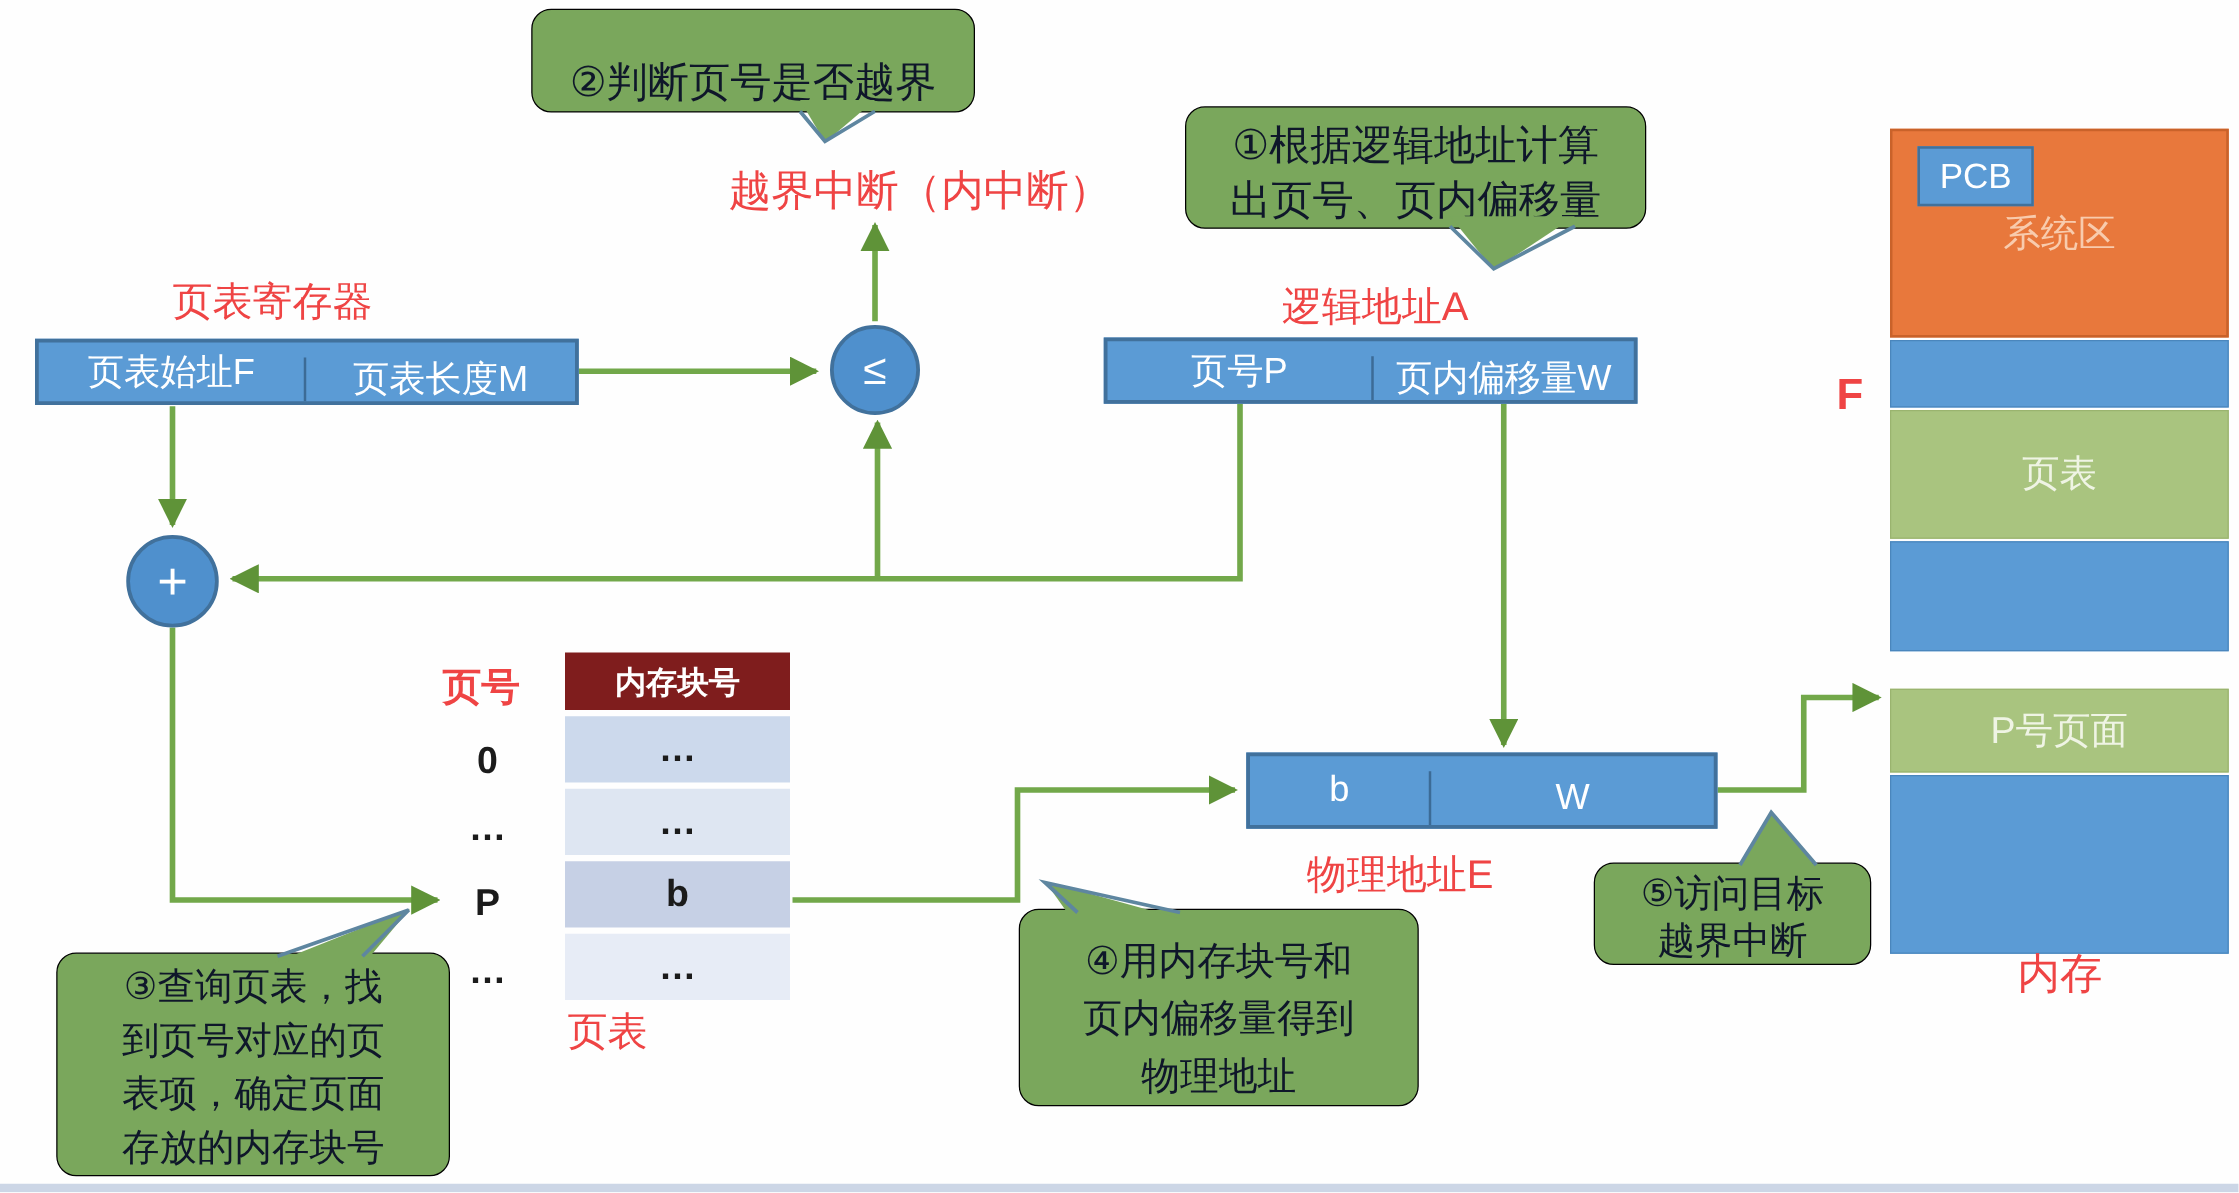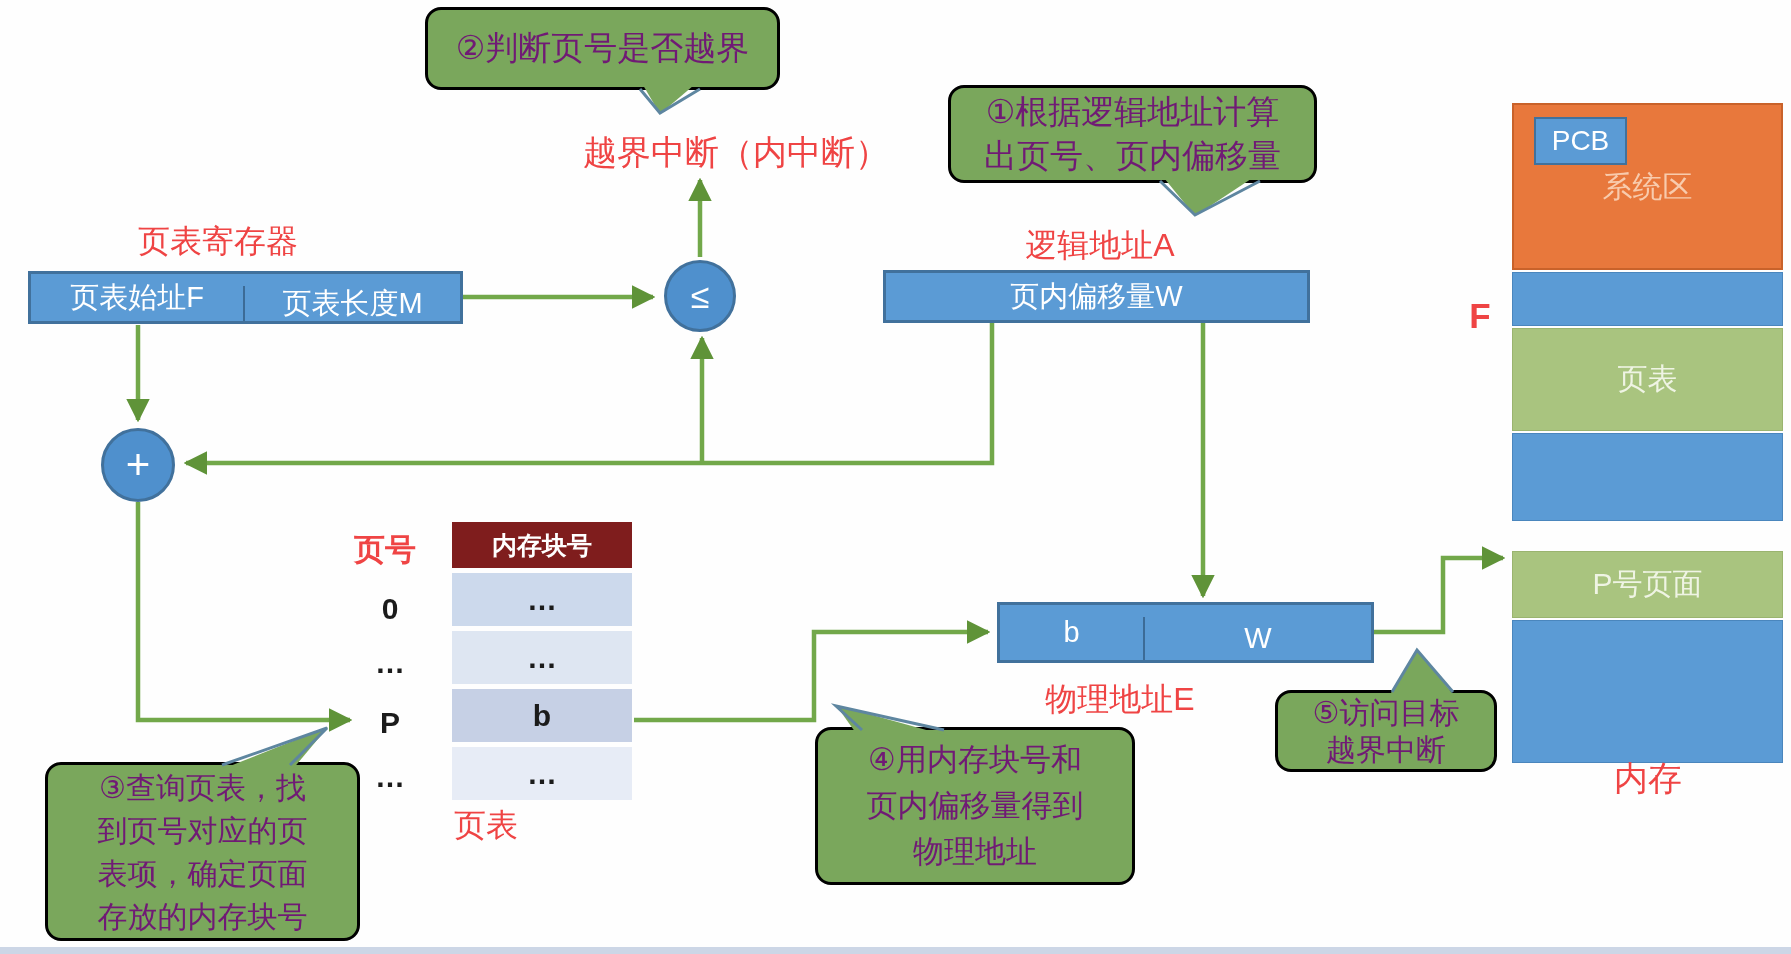--- a/index.html
+++ b/index.html
@@ -10,21 +10,21 @@
   .tails{z-index:3;}
   
   .fieldbox{position:absolute;display:flex;background:#5b9bd5;border:3px solid #41719c;box-sizing:border-box;z-index:2;}
   .fieldbox .cell{display:flex;align-items:center;justify-content:center;color:#ffffff;font-size:29px;box-sizing:border-box;}
   .fieldbox .cell + .cell{border-left:2px solid #3c6b96;margin-top:12px;}
   
   .circle{position:absolute;border-radius:50%;background:#4f90cd;border:3px solid #41719c;box-sizing:border-box;display:flex;align-items:center;justify-content:center;color:#fff;z-index:2;}
   
   .lbl{position:absolute;color:#ef4444;text-align:center;z-index:2;white-space:nowrap;}
   
-  .callout{position:absolute;background:#7aa75c;border:3px solid #000000;border-radius:16px;box-sizing:border-box;color:#701a75;text-align:center;display:flex;flex-direction:column;justify-content:center;z-index:2;}
+  .callout{position:absolute;background:#7aa75c;border:1px solid #000000;border-radius:16px;box-sizing:border-box;color:#0f172a;text-align:center;display:flex;flex-direction:column;justify-content:flex-end;z-index:2;}
   .callout div{white-space:nowrap;}
   
   .ptcol{position:absolute;left:452px;top:522px;width:180px;z-index:2;}
   .ptheader{height:46px;background:#7f1d1d;color:#fff;font-weight:bold;font-size:25px;display:flex;align-items:center;justify-content:center;}
   .ptrow{height:53px;margin-top:5px;display:flex;align-items:center;justify-content:center;font-size:30px;font-weight:bold;color:#1b1b1b;}
   .pt-r0{background:#ccd9ec;} .pt-r1{background:#dee6f2;} .pt-r2{background:#c6d0e5;} .pt-r3{background:#e7ecf6;}
   .pnum{position:absolute;left:340px;width:100px;text-align:center;font-size:30px;font-weight:bold;color:#1b1b1b;z-index:2;}
   
   .mem{position:absolute;left:1512px;top:103px;width:271px;display:flex;flex-direction:column;gap:2px;z-index:2;}
   .mem .sec{box-sizing:border-box;display:flex;align-items:center;justify-content:center;}
@@ -75,20 +75,21 @@
     <span>≤</span>
   </div>
 
   <div class="callout" style="left:948px;top:85px;width:369px;height:98px;font-size:33px;line-height:44px;">
     <div>①根据逻辑地址计算</div>
     <div>出页号、页内偏移量</div>
   </div>
 
   <div class="lbl" style="left:950px;top:224px;width:300px;font-size:32px;">逻辑地址A</div>
   <div class="fieldbox" style="left:883px;top:270px;width:427px;height:53px;">
+    <div class="cell" style="width:211px;">页号P</div>
     <div class="cell" style="flex:1;">页内偏移量W</div>
   </div>
 
   <div class="circle" style="left:101px;top:428px;width:74px;height:74px;font-size:42px;">
     <span>+</span>
   </div>
 
   <div class="lbl" style="left:330px;top:529px;width:110px;font-size:31px;font-weight:bold;">页号</div>
   <div class="ptcol">
     <div class="ptheader">内存块号</div>

